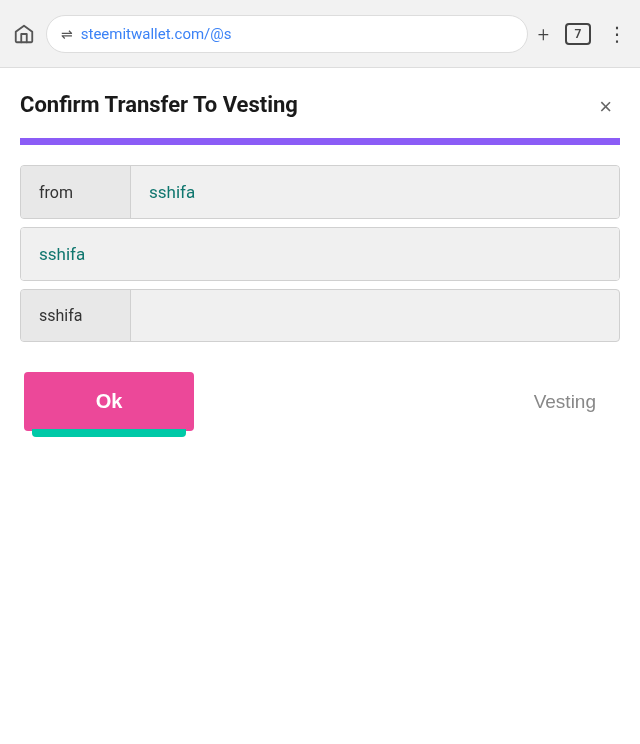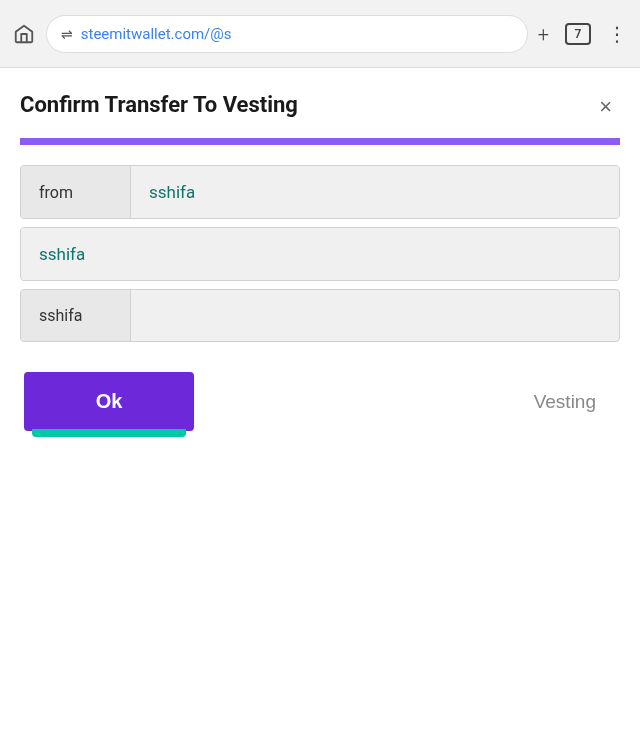--- a/index.html
+++ b/index.html
@@ -175,21 +175,21 @@
     
     .buttons-row {
       display: flex;
       align-items: center;
       justify-content: space-between;
       margin-top: 30px;
       padding: 0 4px;
     }
 
     .ok-button {
-      background: #6d28d9;
+      background: #ec4899;
       color: white;
       border: none;
       padding: 18px 70px;
       font-size: 20px;
       font-weight: 600;
       border-radius: 4px;
       cursor: pointer;
       position: relative;
       min-width: 170px;
     }

